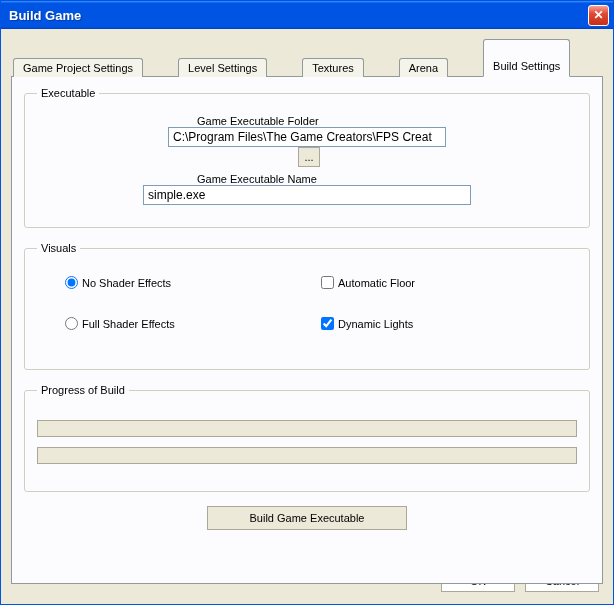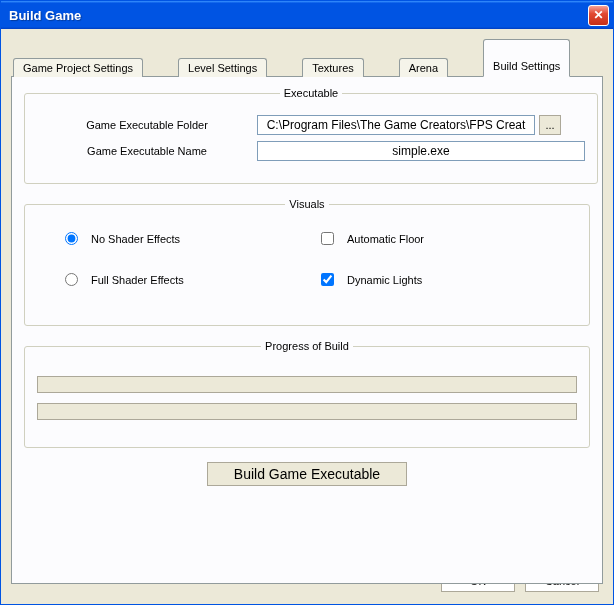--- a/index.html
+++ b/index.html
@@ -1,15 +1,15 @@
 <!DOCTYPE html>
 <html><head>
 <meta charset="utf-8">
 <style>
-  * { box-sizing: border-box; text-align: center; }
+  * { box-sizing: border-box; }
   body {
     margin: 0;
     font-family: Tahoma, sans-serif;
     font-size: 11px;
     background: #ece9d8;
   }
   .window {
     width: 614px;
     height: 605px;
     border: 1px solid #0054e3;
@@ -96,21 +96,22 @@
   fieldset.executable { padding-bottom: 16px; }
   fieldset.visuals { height: 128px; }
   fieldset.progress { height: 108px; padding: 14px 12px; }
   legend {
     padding: 0 4px;
     color: #000;
   }
   .row {
     display: flex;
     align-items: center;
-    margin: 6px 0;
+    margin: 6px 11px;
+    flex-direction: column;
   }
   .row .label {
     width: 220px;
   }
   .text-input {
     height: 20px;
     border: 1px solid #7f9db9;
     background: #fff;
     padding: 1px 4px;
     font-family: Tahoma, sans-serif;
@@ -130,40 +131,40 @@
   }
   .visuals-grid {
     display: grid;
     grid-template-columns: 1fr 1fr;
     row-gap: 28px;
     padding: 12px 0 0 28px;
   }
   .opt {
     display: flex;
     align-items: center;
-    gap: 13px;
+    gap: 4px;
   }
   .opt input { margin: 0; }
   .progress-bar {
     height: 17px;
     border: 1px solid #aca899;
     background: #ece9d8;
     margin: 10px 0;
   }
   .build-btn-wrap {
     text-align: center;
     margin-top: 4px;
   }
   .build-btn {
     width: 200px;
     height: 24px;
     border: 1px solid #aca899;
     background: #ece9d8;
     font-family: Tahoma, sans-serif;
-    font-size: 14px;
+    font-size: 11px;
     cursor: pointer;
   }
   .footer {
     position: absolute;
     bottom: 12px;
     right: 14px;
     display: flex;
     gap: 10px;
   }
   .dlg-btn {

